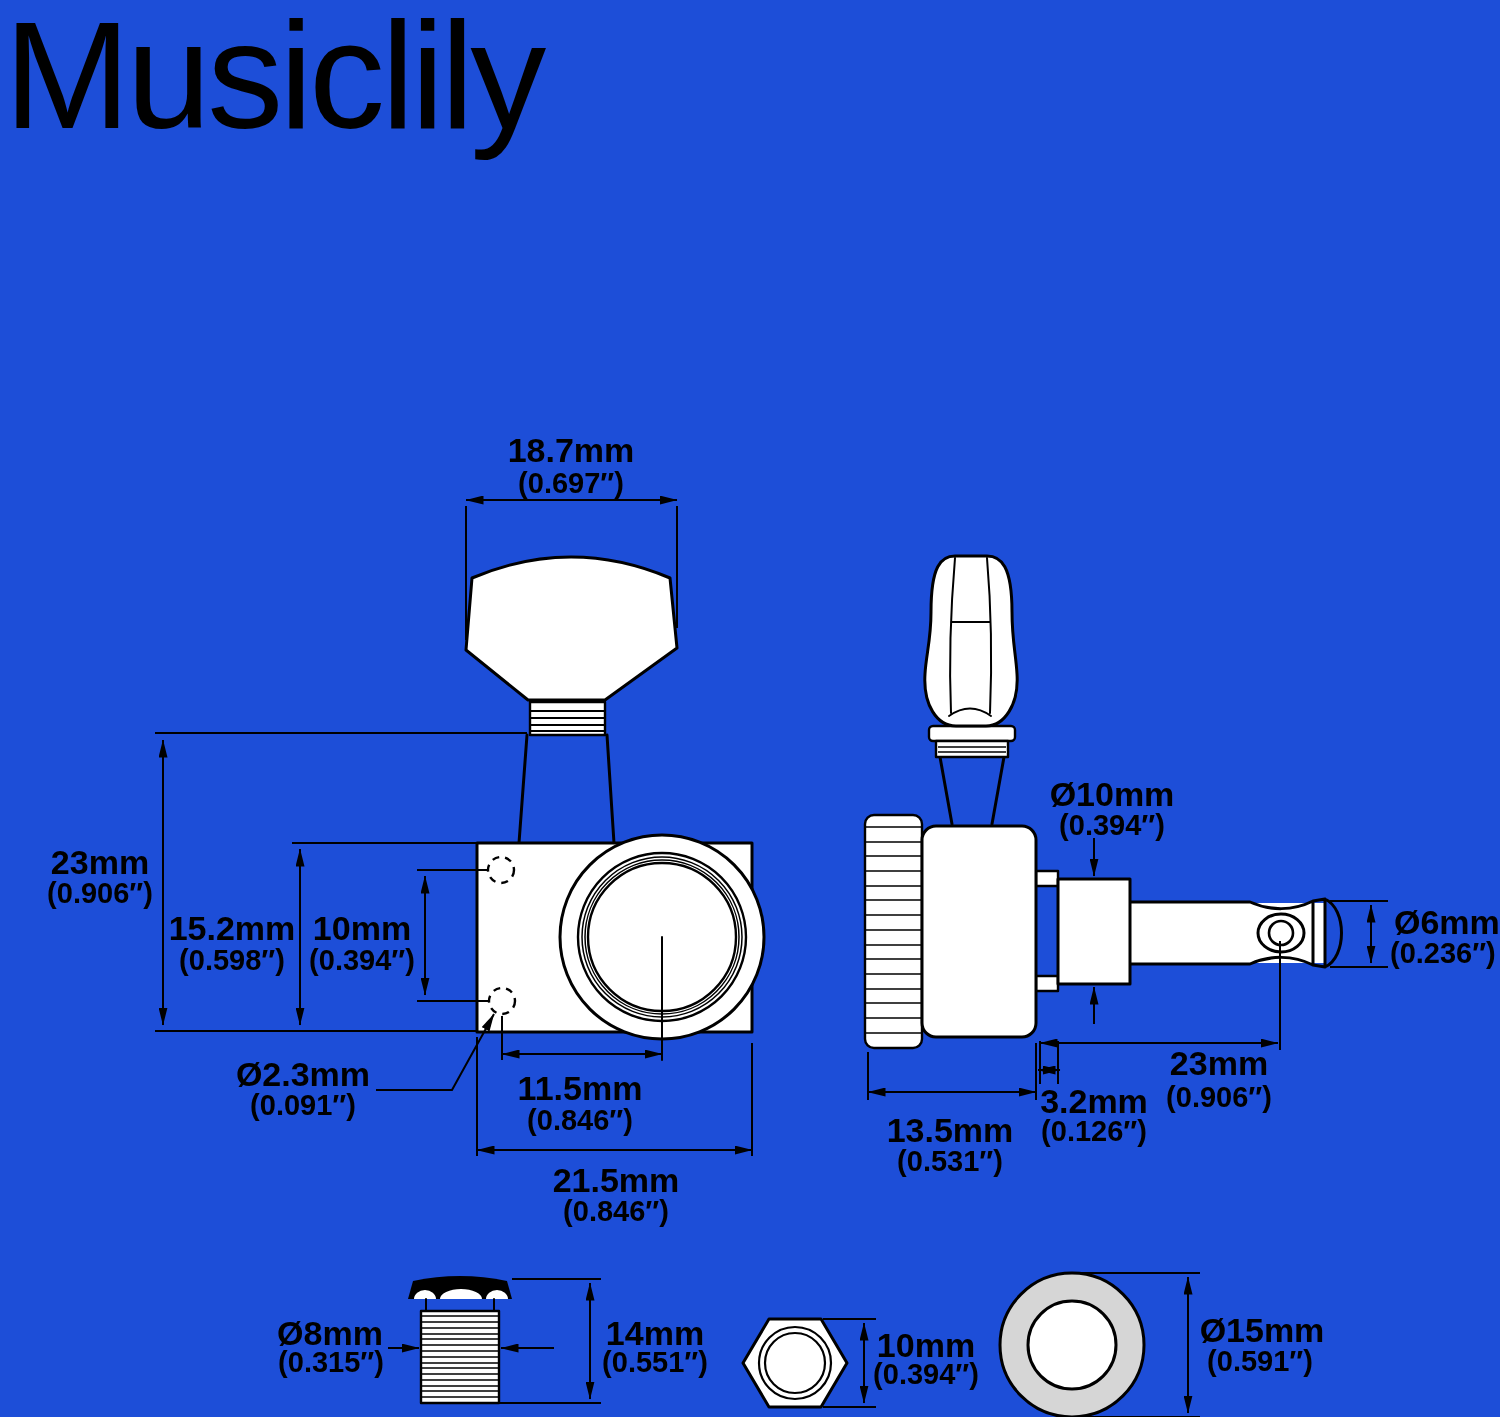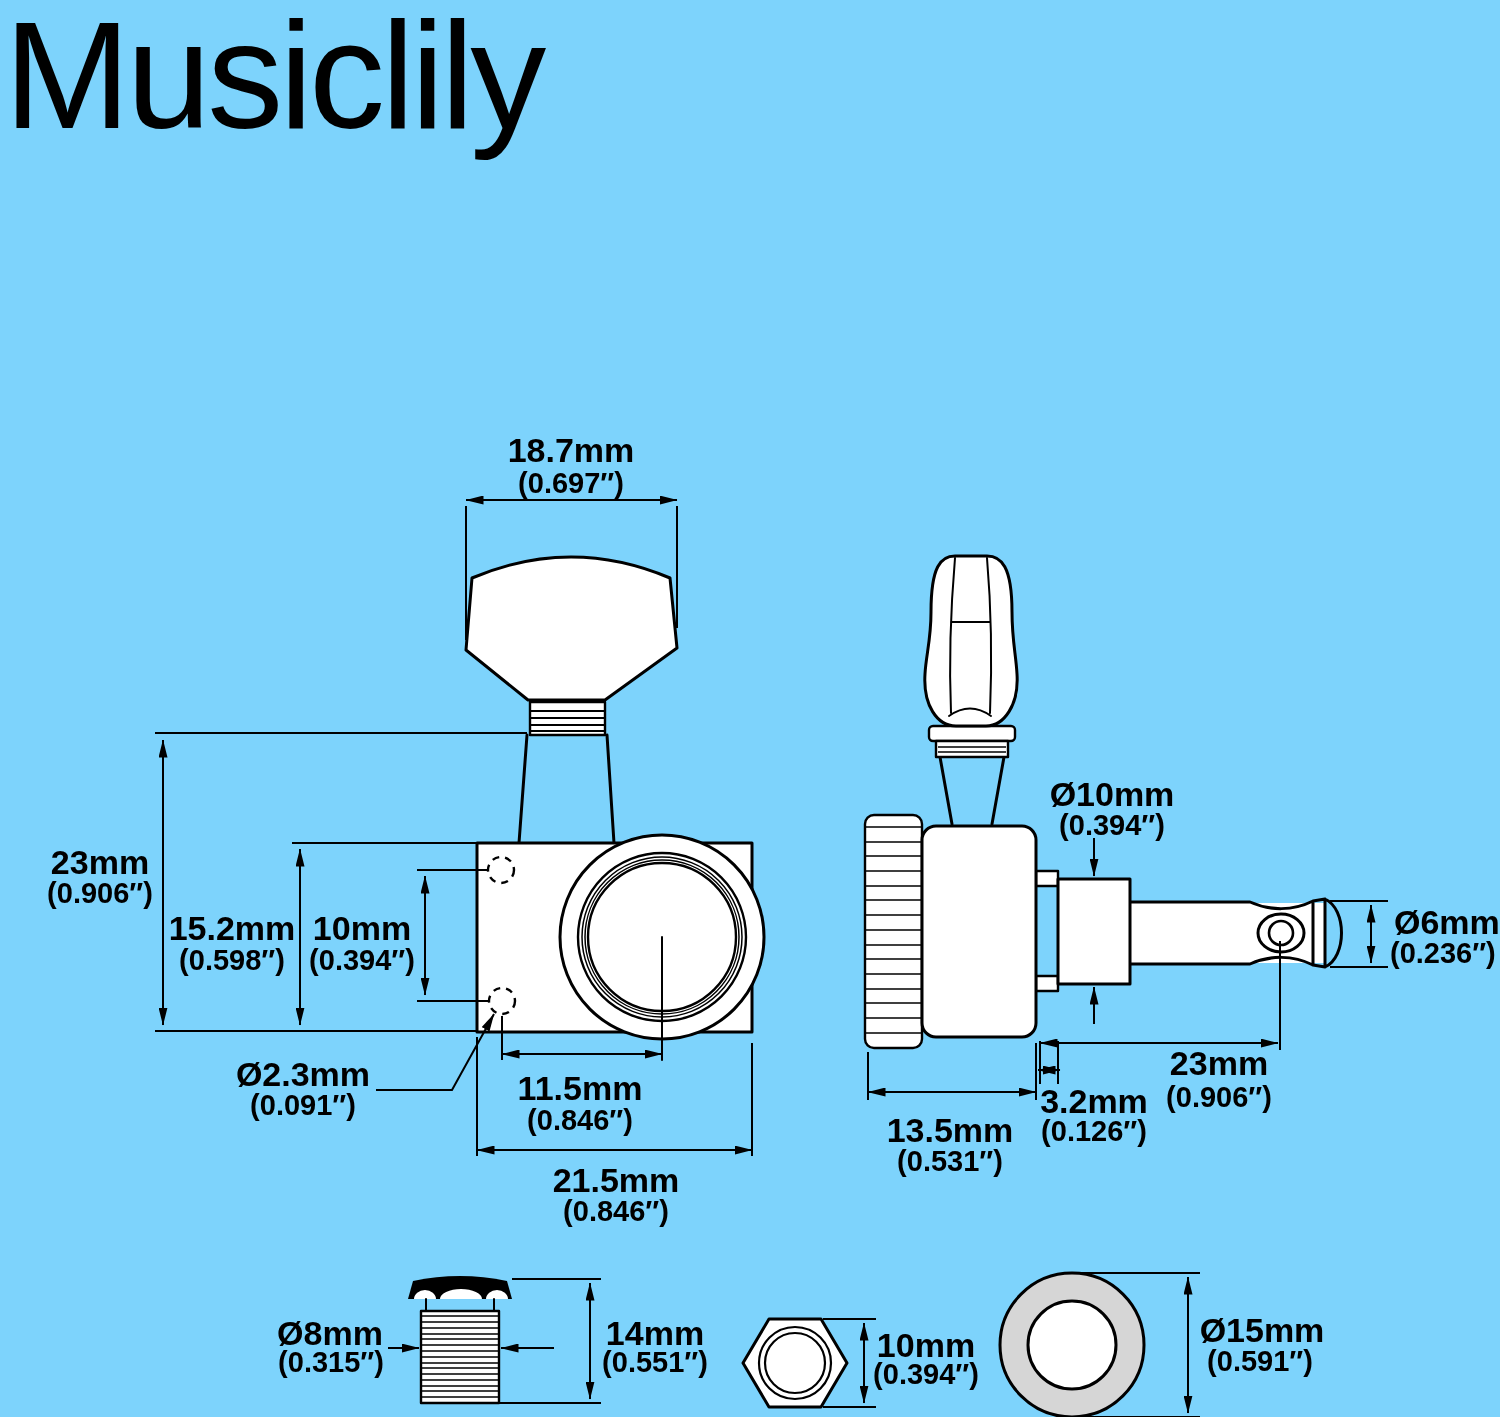--- a/index.html
+++ b/index.html
@@ -1,16 +1,16 @@
 <!DOCTYPE html>
 <html><head>
 <meta charset="utf-8">
 <style>
   html,body{margin:0;padding:0;background:#fff}
-  .page{position:relative;width:1500px;height:1417px;background:#7dd3fc;overflow:hidden;
+  .page{position:relative;width:1500px;height:1417px;background:#1d4ed8;overflow:hidden;
         font-family:"Liberation Sans",sans-serif}
   svg{display:block}
   svg text{fill:#000}
   .logo{font:400 152px "Liberation Sans",sans-serif;letter-spacing:-4px}
   .t1{font:700 34px "Liberation Sans",sans-serif;text-anchor:middle}
   .t2{font:700 29px "Liberation Sans",sans-serif;text-anchor:middle}
   .ts{text-anchor:start}
   .ol{fill:#fff;stroke:#000;stroke-width:3;stroke-linejoin:round}
   .ol2{fill:#fff;stroke:#000;stroke-width:2.4;stroke-linejoin:round}
   .ln{fill:none;stroke:#000;stroke-width:3;stroke-linejoin:round;stroke-linecap:round}

